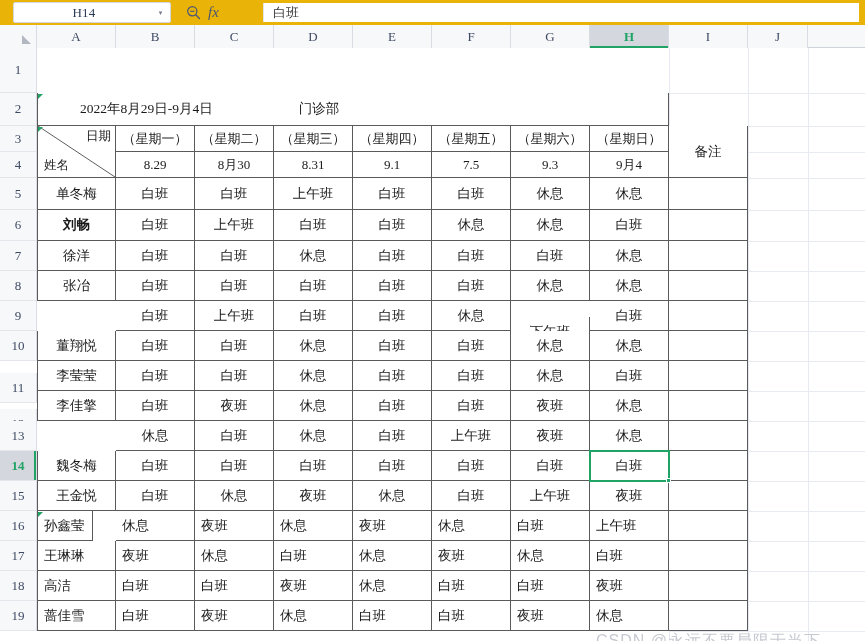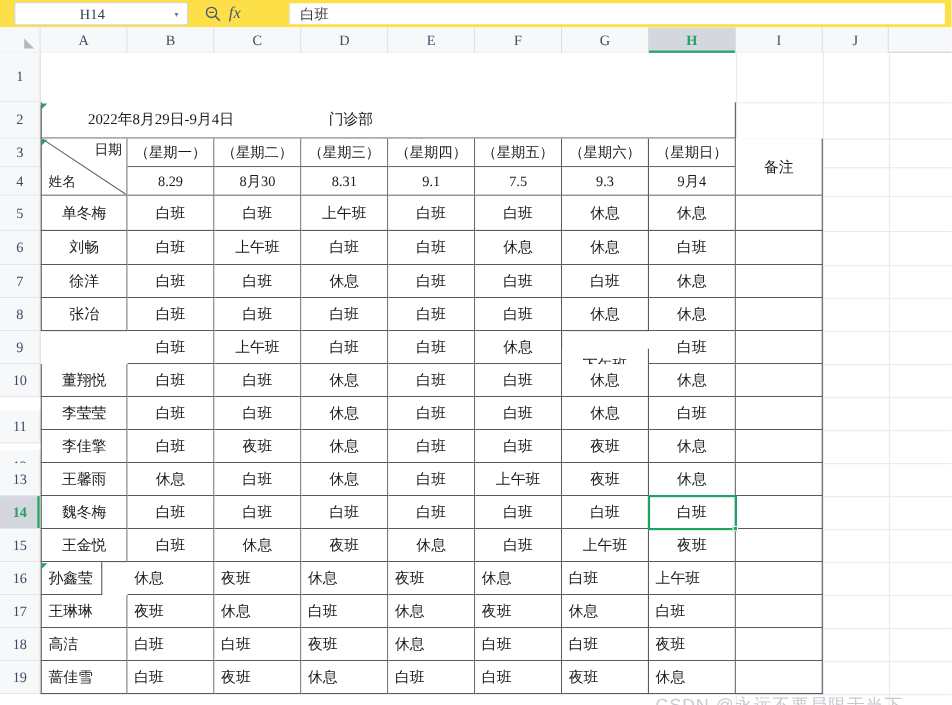--- a/index.html
+++ b/index.html
@@ -8,21 +8,21 @@
     width: 865px; height: 641px;
     overflow: hidden;
     background: #ffffff;
     font-family: "Liberation Serif", "DejaVu Serif", serif;
   }
 
   
   #formula-strip {
     position: absolute; left: 0; top: 0;
     width: 865px; height: 25px;
-    background: #fde047;
+    background: #eab308;
     display: flex; align-items: center;
   }
   #name-box {
     width: 158px; height: 21px; margin-left: 13px;
     background: #ffffff;
     border: 1px solid #d4d7dd;
     border-radius: 2px;
     display: flex; align-items: center; position: relative;
   }
   #name-box-value {
@@ -343,21 +343,21 @@
     <div class="cell bordered" style="left: 669px; top: 101px; width: 79px; height: 52px;">备注</div>
     <div class="cell bordered leftborder" style="left: 37px; top: 153px; width: 79px; height: 32px;">单冬梅</div>
     <div class="cell bordered" style="left: 116px; top: 153px; width: 79px; height: 32px;">白班</div>
     <div class="cell bordered" style="left: 195px; top: 153px; width: 79px; height: 32px;">白班</div>
     <div class="cell bordered" style="left: 274px; top: 153px; width: 79px; height: 32px;">上午班</div>
     <div class="cell bordered" style="left: 353px; top: 153px; width: 79px; height: 32px;">白班</div>
     <div class="cell bordered" style="left: 432px; top: 153px; width: 79px; height: 32px;">白班</div>
     <div class="cell bordered" style="left: 511px; top: 153px; width: 79px; height: 32px;">休息</div>
     <div class="cell bordered" style="left: 590px; top: 153px; width: 79px; height: 32px;">休息</div>
     <div class="cell bordered" style="left: 669px; top: 153px; width: 79px; height: 32px;"></div>
-    <div class="cell bordered leftborder" style="left: 37px; top: 185px; width: 79px; height: 31px;">刘畅</div>
+    <div class="cell bordered leftborder" style="left: 37px; top: 185px; width: 79px; height: 31px; font-weight: bold;">刘畅</div>
     <div class="cell bordered" style="left: 116px; top: 185px; width: 79px; height: 31px;">白班</div>
     <div class="cell bordered" style="left: 195px; top: 185px; width: 79px; height: 31px;">上午班</div>
     <div class="cell bordered" style="left: 274px; top: 185px; width: 79px; height: 31px;">白班</div>
     <div class="cell bordered" style="left: 353px; top: 185px; width: 79px; height: 31px;">白班</div>
     <div class="cell bordered" style="left: 432px; top: 185px; width: 79px; height: 31px;">休息</div>
     <div class="cell bordered" style="left: 511px; top: 185px; width: 79px; height: 31px;">休息</div>
     <div class="cell bordered" style="left: 590px; top: 185px; width: 79px; height: 31px;">白班</div>
     <div class="cell bordered" style="left: 669px; top: 185px; width: 79px; height: 31px;"></div>
     <div class="cell bordered leftborder" style="left: 37px; top: 216px; width: 79px; height: 30px;">徐洋</div>
     <div class="cell bordered" style="left: 116px; top: 216px; width: 79px; height: 30px;">白班</div>
@@ -405,21 +405,20 @@
     <div class="cell bordered" style="left: 669px; top: 336px; width: 79px; height: 30px;"></div>
     <div class="cell bordered leftborder" style="left: 37px; top: 366px; width: 79px; height: 30px;">李佳擎</div>
     <div class="cell bordered" style="left: 116px; top: 366px; width: 79px; height: 30px;">白班</div>
     <div class="cell bordered" style="left: 195px; top: 366px; width: 79px; height: 30px;">夜班</div>
     <div class="cell bordered" style="left: 274px; top: 366px; width: 79px; height: 30px;">休息</div>
     <div class="cell bordered" style="left: 353px; top: 366px; width: 79px; height: 30px;">白班</div>
     <div class="cell bordered" style="left: 432px; top: 366px; width: 79px; height: 30px;">白班</div>
     <div class="cell bordered" style="left: 511px; top: 366px; width: 79px; height: 30px;">夜班</div>
     <div class="cell bordered" style="left: 590px; top: 366px; width: 79px; height: 30px;">休息</div>
     <div class="cell bordered" style="left: 669px; top: 366px; width: 79px; height: 30px;"></div>
-    <div class="cell bordered leftborder" style="left: 37px; top: 396px; width: 79px; height: 30px;">王馨雨</div>
     <div class="cell bordered" style="left: 116px; top: 396px; width: 79px; height: 30px;">休息</div>
     <div class="cell bordered" style="left: 195px; top: 396px; width: 79px; height: 30px;">白班</div>
     <div class="cell bordered" style="left: 274px; top: 396px; width: 79px; height: 30px;">休息</div>
     <div class="cell bordered" style="left: 353px; top: 396px; width: 79px; height: 30px;">白班</div>
     <div class="cell bordered" style="left: 432px; top: 396px; width: 79px; height: 30px;">上午班</div>
     <div class="cell bordered" style="left: 511px; top: 396px; width: 79px; height: 30px;">夜班</div>
     <div class="cell bordered" style="left: 590px; top: 396px; width: 79px; height: 30px;">休息</div>
     <div class="cell bordered" style="left: 669px; top: 396px; width: 79px; height: 30px;"></div>
     <div class="cell bordered leftborder" style="left: 37px; top: 426px; width: 79px; height: 30px;">魏冬梅</div>
     <div class="cell bordered" style="left: 116px; top: 426px; width: 79px; height: 30px;">白班</div>

